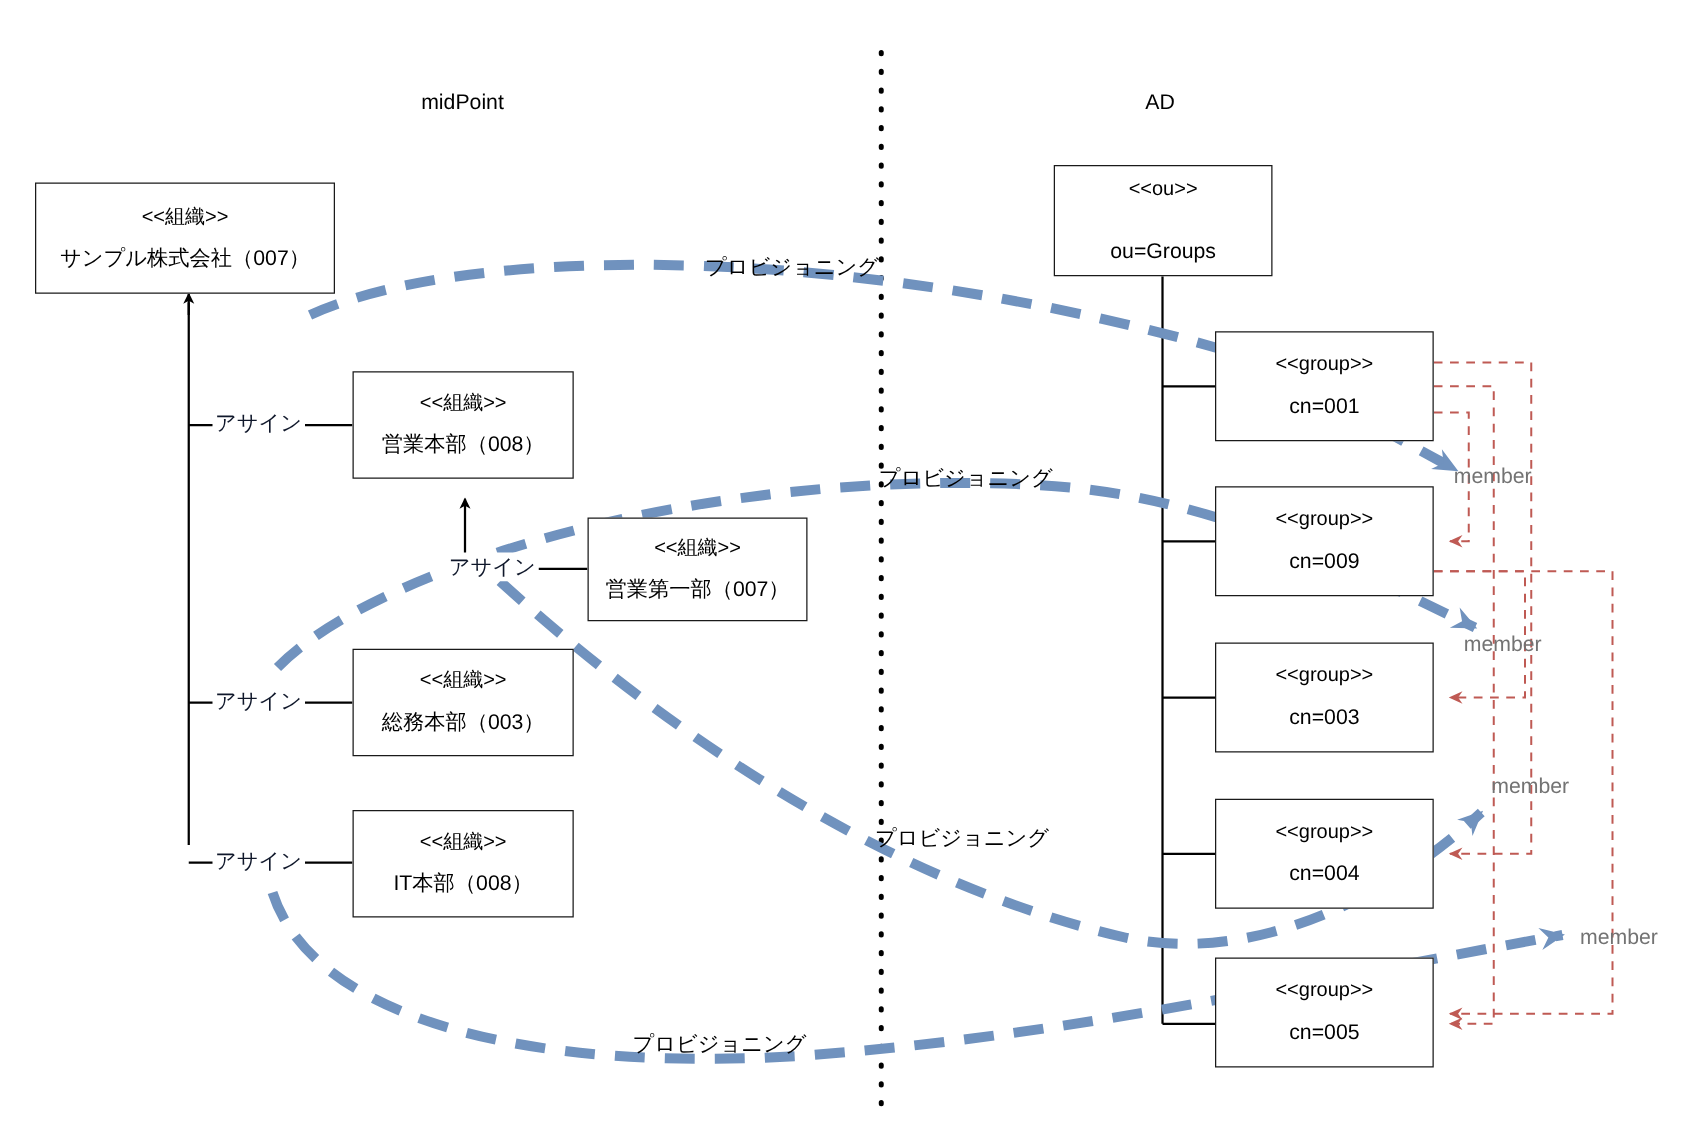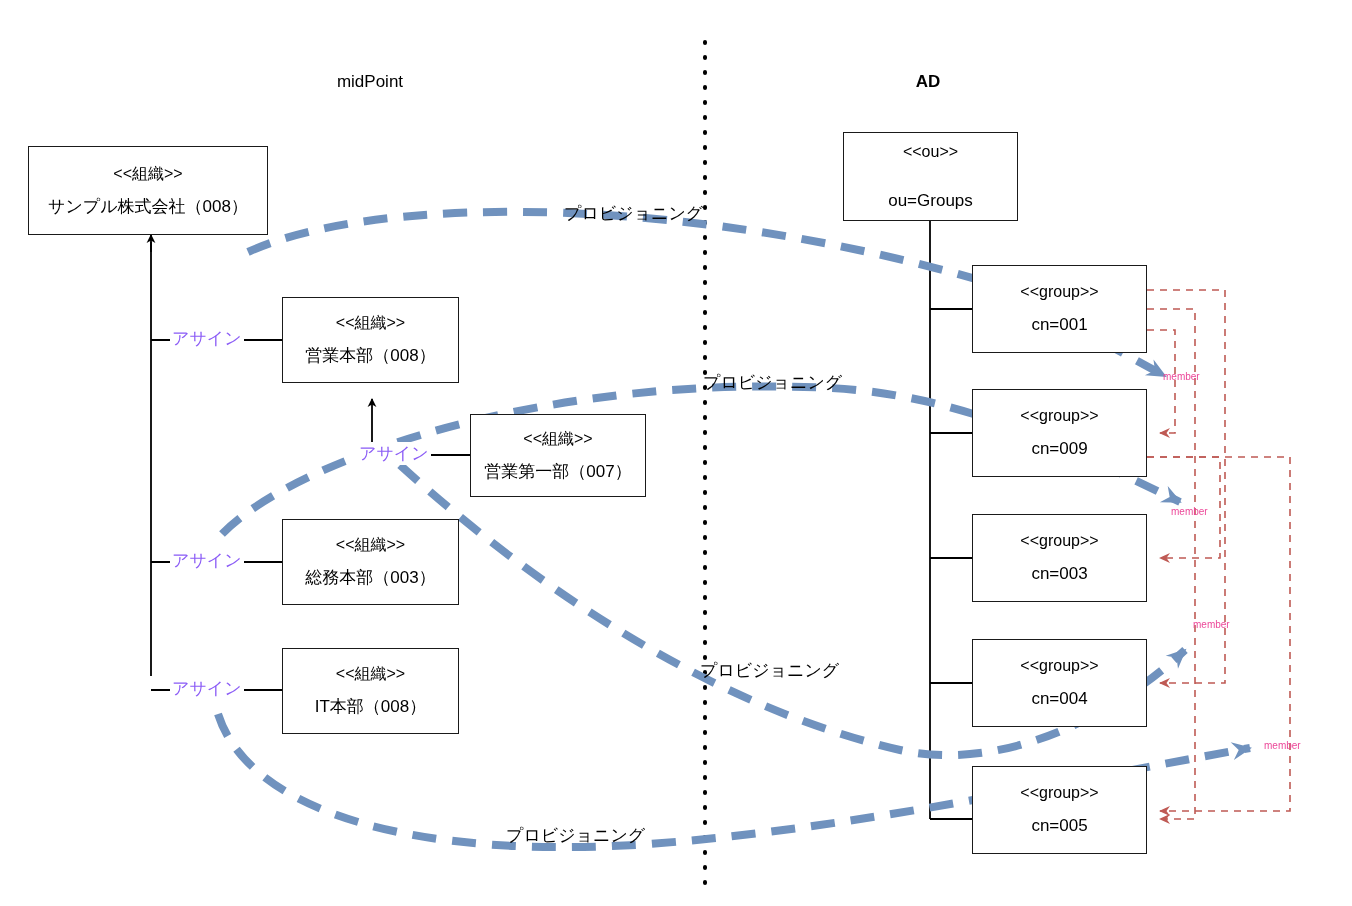--- a/index.html
+++ b/index.html
@@ -59,36 +59,36 @@
     text-align: center;
     margin-top: 12px;
   }
   .node-box.ad .node-stereotype,
   .node-box.ad .node-label {
     font-family: "Liberation Sans", "DejaVu Sans", sans-serif;
   }
   .edge-label {
     position: absolute;
     font-size: 17px;
-    color: #8b5cf6;
+    color: #0f172a;
     white-space: nowrap;
     background: #ffffff;
     padding: 0 2px;
   }
   .prov-label {
     position: absolute;
     font-size: 17px;
     color: #000;
     white-space: nowrap;
     background: transparent;
   }
   .member-label {
     position: absolute;
-    font-size: 10px;
-    color: #ec4899;
+    font-size: 17px;
+    color: #737373;
     white-space: nowrap;
   }
 </style>
 </head>
 <body>
 
 <div id="canvas">
 
   <svg id="diagram-svg" viewBox="0 0 1352 906" xmlns="http://www.w3.org/2000/svg">
     <defs>
@@ -137,25 +137,25 @@
     <path d="M 1147 295 L 1195 295 L 1195 805 L 1160 805" fill="none" stroke="#BF5A54" stroke-width="1.6" stroke-dasharray="7 6" marker-end="url(#arrow-red)"></path>
 
     <path d="M 1147 316 L 1175 316 L 1175 419 L 1160 419" fill="none" stroke="#BF5A54" stroke-width="1.6" stroke-dasharray="7 6" marker-end="url(#arrow-red)"></path>
 
     <path d="M 1147 443 L 1290 443 L 1290 797 L 1160 797" fill="none" stroke="#BF5A54" stroke-width="1.6" stroke-dasharray="7 6" marker-end="url(#arrow-red)"></path>
 
     <path d="M 1147 443 L 1220 443 L 1220 544 L 1160 544" fill="none" stroke="#BF5A54" stroke-width="1.6" stroke-dasharray="7 6" marker-end="url(#arrow-red)"></path>
   </svg>
 
   <div class="lane-title" style="left:330px; top:58px; width:80px;">midPoint</div>
-  <div class="lane-title" style="left:898px; top:58px; width:60px;font-weight:bold;">AD</div>
+  <div class="lane-title" style="left:898px; top:58px; width:60px;">AD</div>
 
   <div class="node-box mp" style="left:28px; top:132px; width:240px; height:89px;">
     <div class="node-stereotype">&lt;&lt;組織&gt;&gt;</div>
-    <div class="node-label">サンプル株式会社（008）</div>
+    <div class="node-label">サンプル株式会社（007）</div>
   </div>
 
   <div class="node-box mp" style="left:282px; top:283px; width:177px; height:86px;">
     <div class="node-stereotype">&lt;&lt;組織&gt;&gt;</div>
     <div class="node-label">営業本部（008）</div>
   </div>
 
   <div class="node-box mp" style="left:470px; top:400px; width:176px; height:83px;">
     <div class="node-stereotype">&lt;&lt;組織&gt;&gt;</div>
     <div class="node-label">営業第一部（007）</div>

